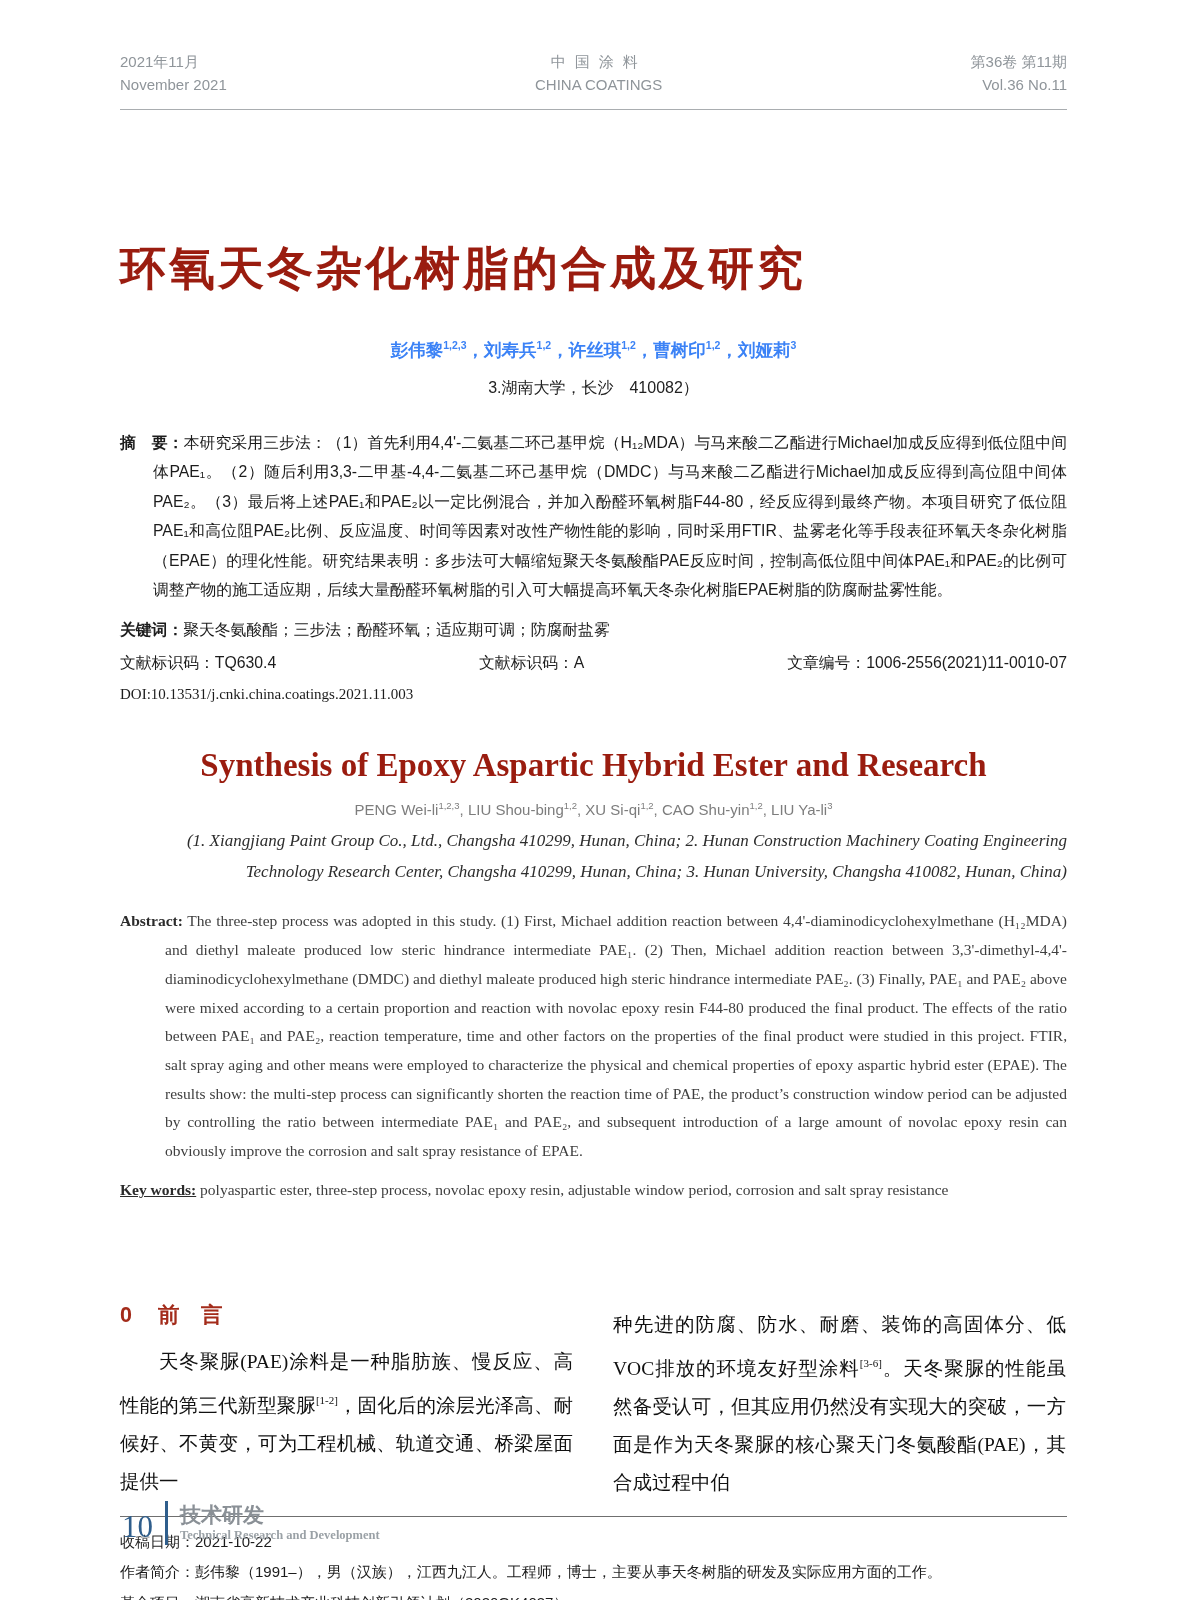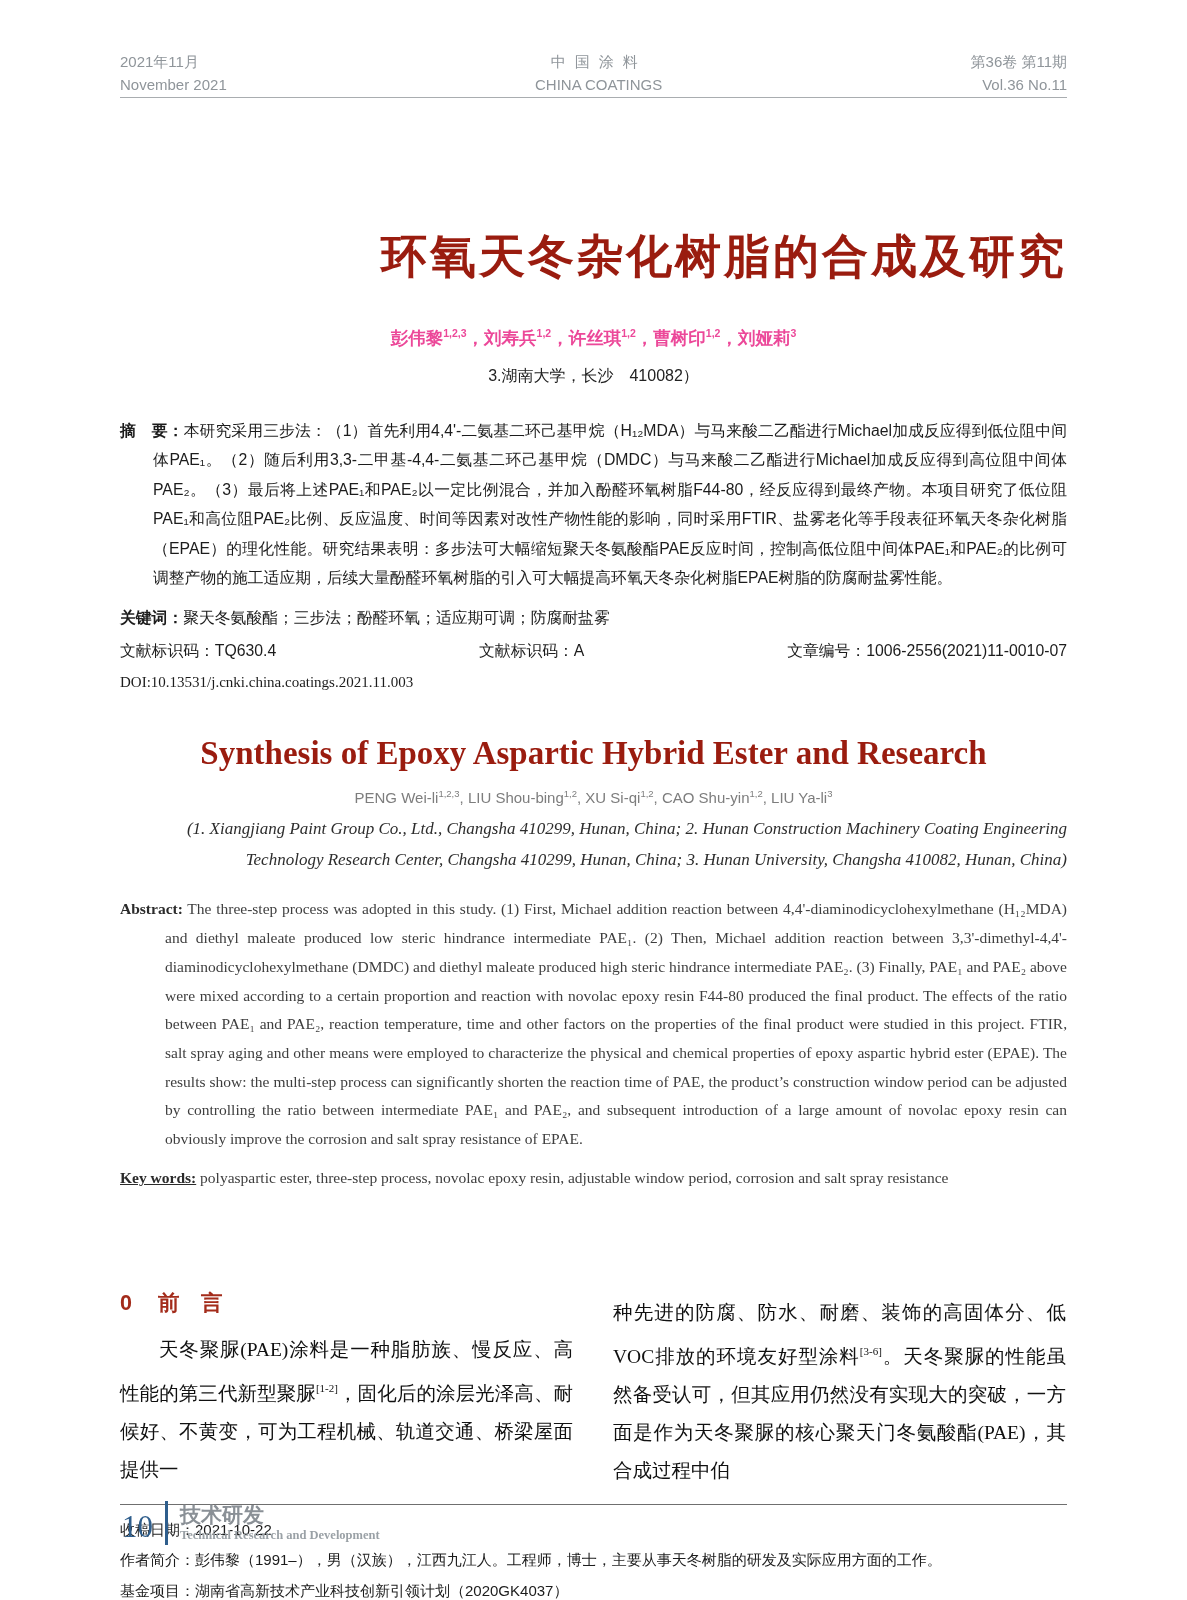--- a/index.html
+++ b/index.html
@@ -10,32 +10,32 @@
     padding:50px 120px 0 120px;
     background:#ffffff;
     overflow:hidden;
     font-family:"Liberation Sans","DejaVu Sans",sans-serif;
     color:#1d1d1d;
   }
   
   .run-head{
     display:flex;justify-content:space-between;align-items:flex-end;
     color:#8f959a;font-size:15px;line-height:1.55;
-    padding-bottom:0;border-bottom:1px solid #a9adb0;
+    padding-bottom:12px;border-bottom:1px solid #a9adb0;
   }
   .run-head .c{text-align:center;}
   .run-head .r{text-align:right;}
   .run-head .jcn{letter-spacing:9px;}
   
   .title-cn{
-    margin:128px 0 0 0;text-align:right;
+    margin:128px 0 0 0;text-align:left;
     color:#9a1c0f;font-size:46px;font-weight:bold;letter-spacing:3px;
     font-family:"Liberation Sans","DejaVu Sans",sans-serif;
   }
-  .authors-cn{margin-top:38px;text-align:center;font-size:17.5px;font-weight:600;color:#ec4899;}
+  .authors-cn{margin-top:38px;text-align:center;font-size:17.5px;font-weight:600;color:#3b82f6;}
   .authors-cn sup{font-size:10.5px;}
   .affil-cn{margin-top:12px;text-align:center;font-size:16px;font-weight:500;line-height:1.75;color:#222;}
   
   .abs-cn{
     margin-top:26px;font-size:15.8px;line-height:29.5px;font-weight:500;
     text-align:justify;color:#1c1c1c;
     padding-left:33px;text-indent:-33px;
   }
   .abs-cn .lbl{font-weight:700;}
   .kw-cn{margin-top:3px;font-size:15.8px;font-weight:500;color:#1c1c1c;}

